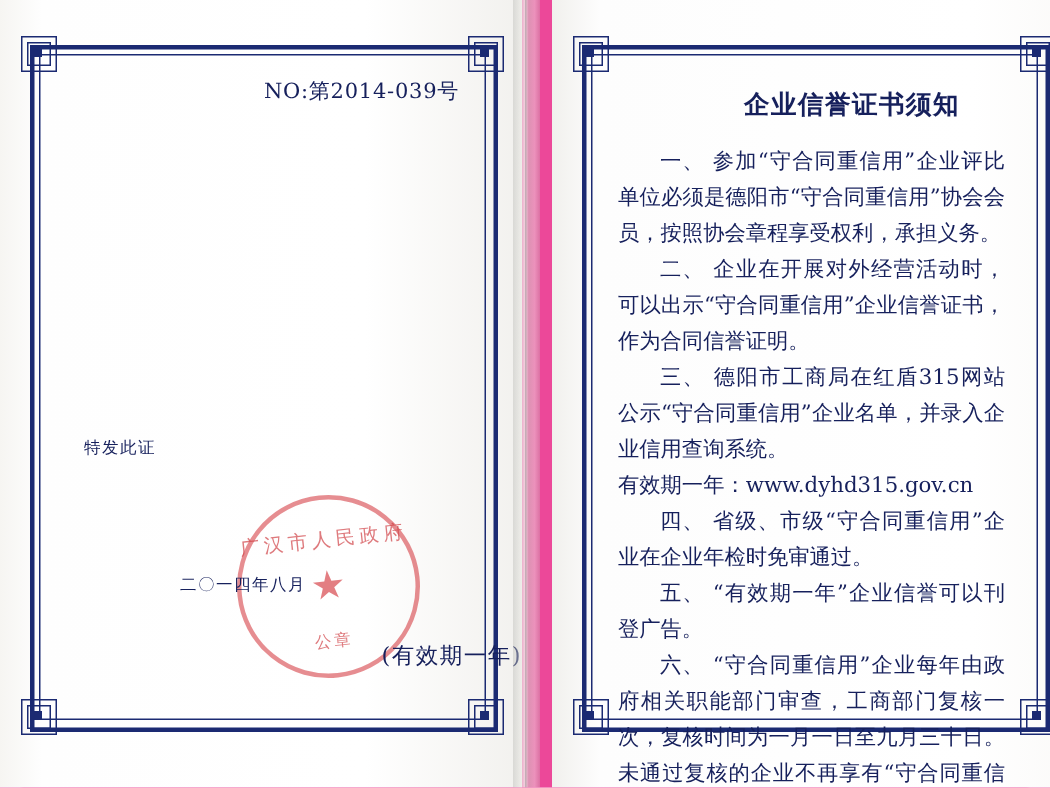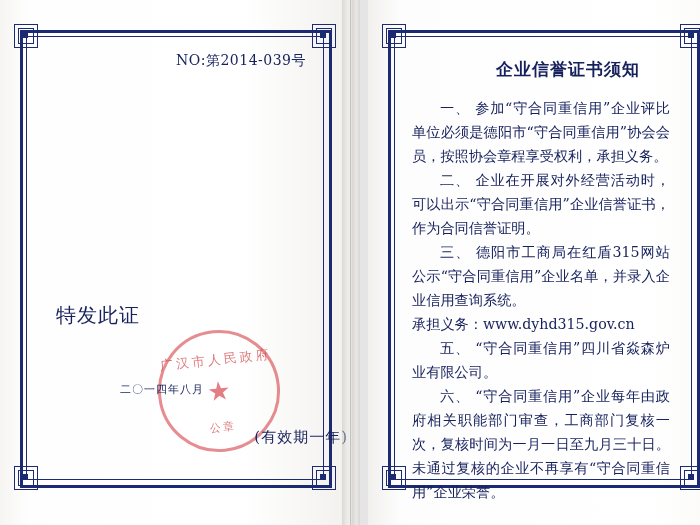--- a/index.html
+++ b/index.html
@@ -10,21 +10,21 @@
     width: 700px;
     height: 525px;
     background: #ffffff;
     font-family: "DejaVu Serif", serif;
     overflow: hidden;
   }
   #certificate {
     position: relative;
     width: 700px;
     height: 525px;
-    background: #e5e5e5;
+    background: #ec4899;
     border-radius: 16px;
   }
 
   
   .page {
     position: absolute;
     top: 0;
     height: 525px;
     background: #fdfdfb;
   }
@@ -118,22 +118,22 @@
     font-size: 17px;
     font-weight: bold;
     color: #16205c;
     letter-spacing: 0.5px;
     white-space: nowrap;
   }
   .main-line .small-lvl { font-size: 15px; }
   .issue-note {
     position: absolute;
     left: 56px;
-    top: 302px;
-    font-size: 20px;
+    top: 291px;
+    font-size: 11px;
     color: #16205c;
     letter-spacing: 1px;
   }
   .date-line {
     position: absolute;
     left: 120px;
     top: 382px;
     font-size: 11px;
     color: #16205c;
     letter-spacing: 1px;
@@ -294,19 +294,20 @@
         <div class="c2"></div>
         <div class="c3"></div>
     </div>
 
     <div class="notice-title cn">企业信誉证书须知</div>
 
     <div class="notice-body cn">
       <p class="indent">一、 参加“守合同重信用”企业评比单位必须是德阳市“守合同重信用”协会会员，按照协会章程享受权利，承担义务。</p>
       <p class="indent">二、 企业在开展对外经营活动时，可以出示“守合同重信用”企业信誉证书，作为合同信誉证明。</p>
       <p class="indent">三、 德阳市工商局在红盾315网站公示“守合同重信用”企业名单，并录入企业信用查询系统。</p>
-      <p class="url">承担义务：www.dyhd315.gov.cn</p>
-      <p class="indent">五、 “守合同重信用”四川省焱森炉业有限公司。</p>
+      <p class="url">有效期一年：www.dyhd315.gov.cn</p>
+      <p class="indent">四、 省级、市级“守合同重信用”企业在企业年检时免审通过。</p>
+      <p class="indent">五、 “有效期一年”企业信誉可以刊登广告。</p>
       <p class="indent">六、 “守合同重信用”企业每年由政府相关职能部门审查，工商部门复核一次，复核时间为一月一日至九月三十日。未通过复核的企业不再享有“守合同重信用”企业荣誉。</p>
     </div>
   </div>
 
 </div>
 
 </body></html>

